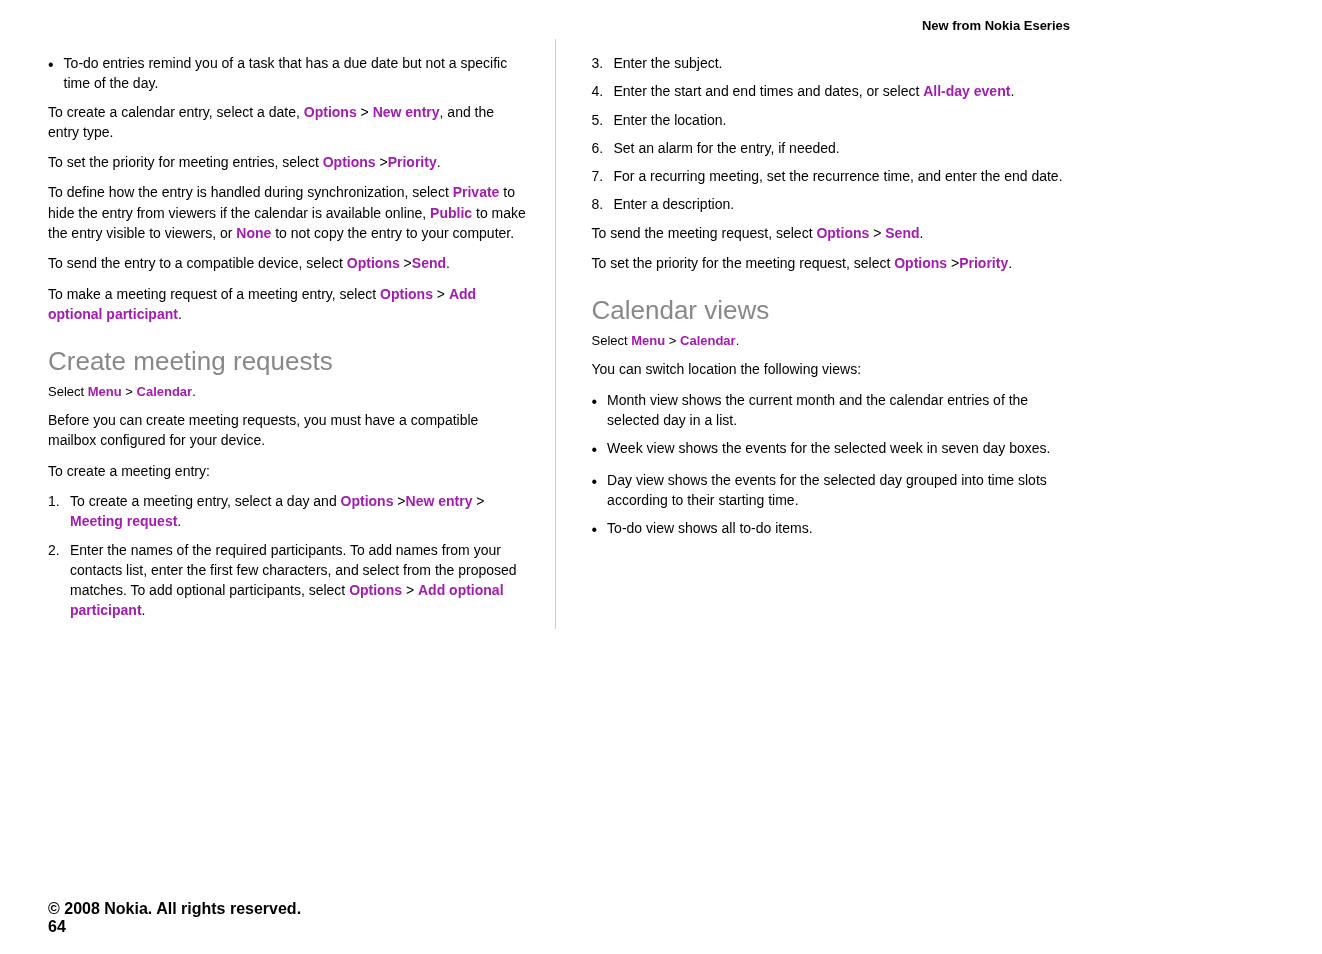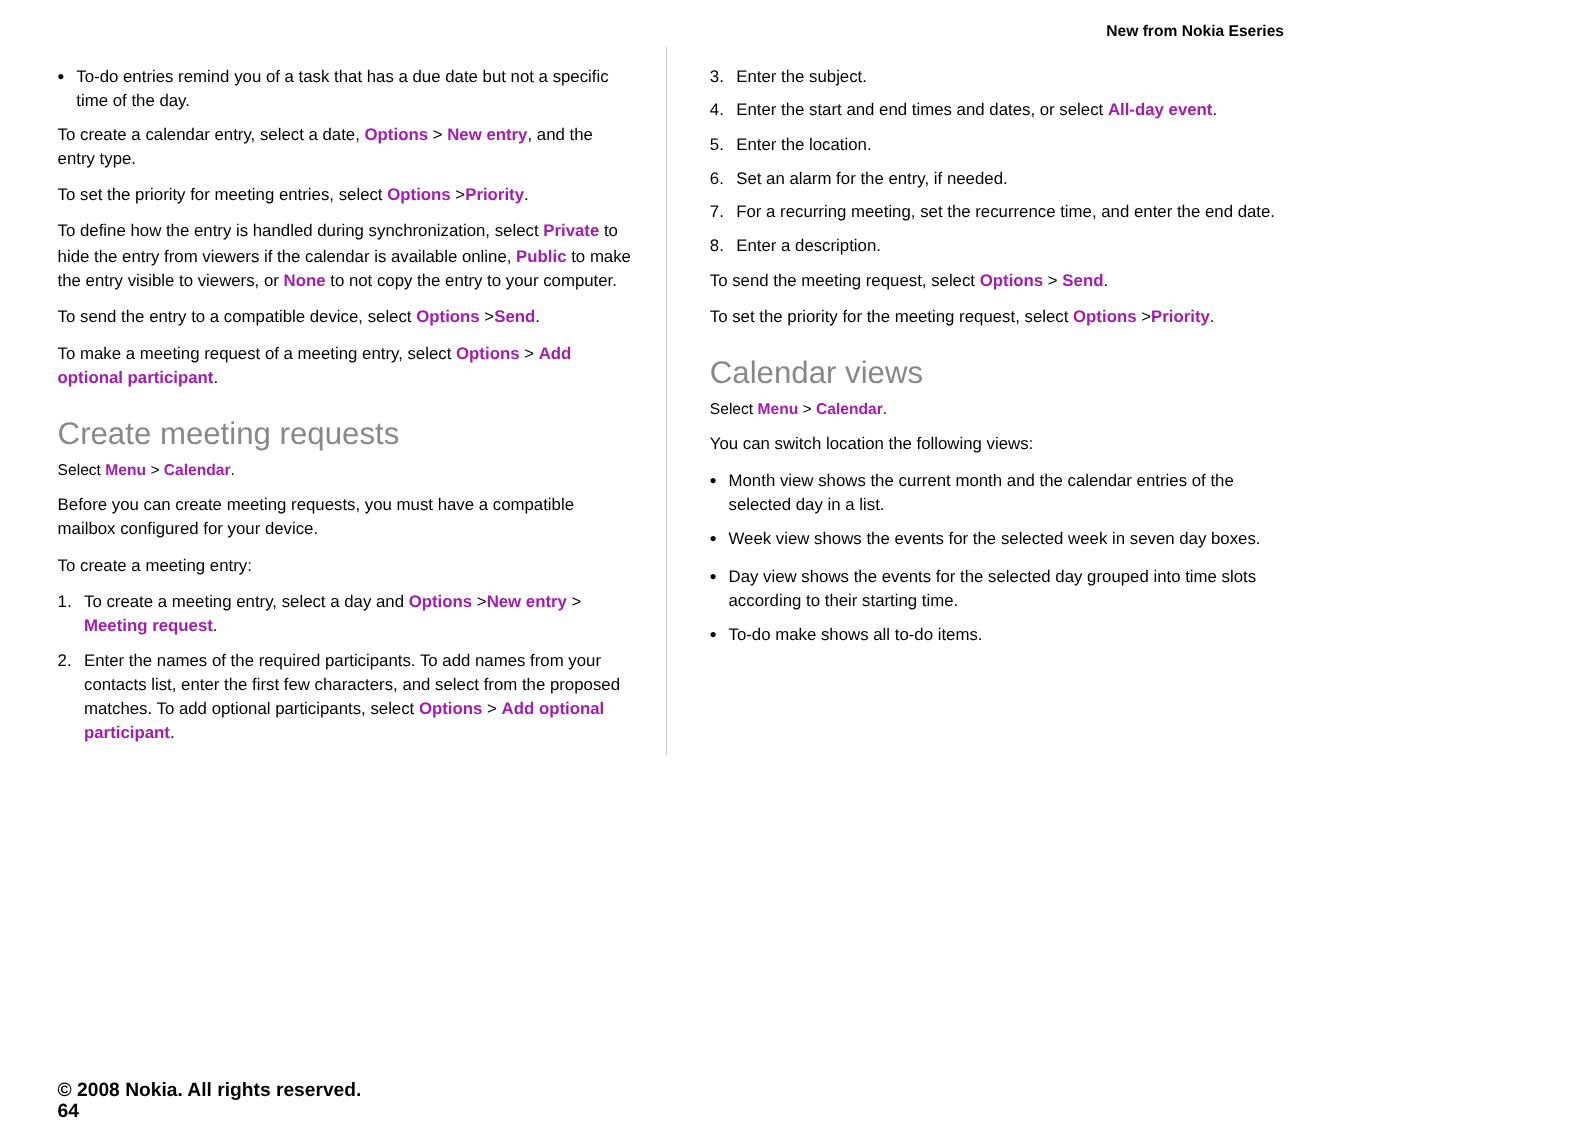--- a/index.html
+++ b/index.html
@@ -227,21 +227,21 @@
         <div class="bullet-item">
           <span class="bullet-dot">•</span>
           <span class="bullet-text">Week view shows the events for the selected week in seven day boxes.</span>
         </div>
         <div class="bullet-item">
           <span class="bullet-dot">•</span>
           <span class="bullet-text">Day view shows the events for the selected day grouped into time slots according to their starting time.</span>
         </div>
         <div class="bullet-item">
           <span class="bullet-dot">•</span>
-          <span class="bullet-text">To-do make shows all to-do items.</span>
+          <span class="bullet-text">To-do view shows all to-do items.</span>
         </div>
       </div>
 
     </div>
   </div>
 
   <div class="footer">
     <span>© 2008 Nokia. All rights reserved.</span>
     <span>64</span>
   </div>

